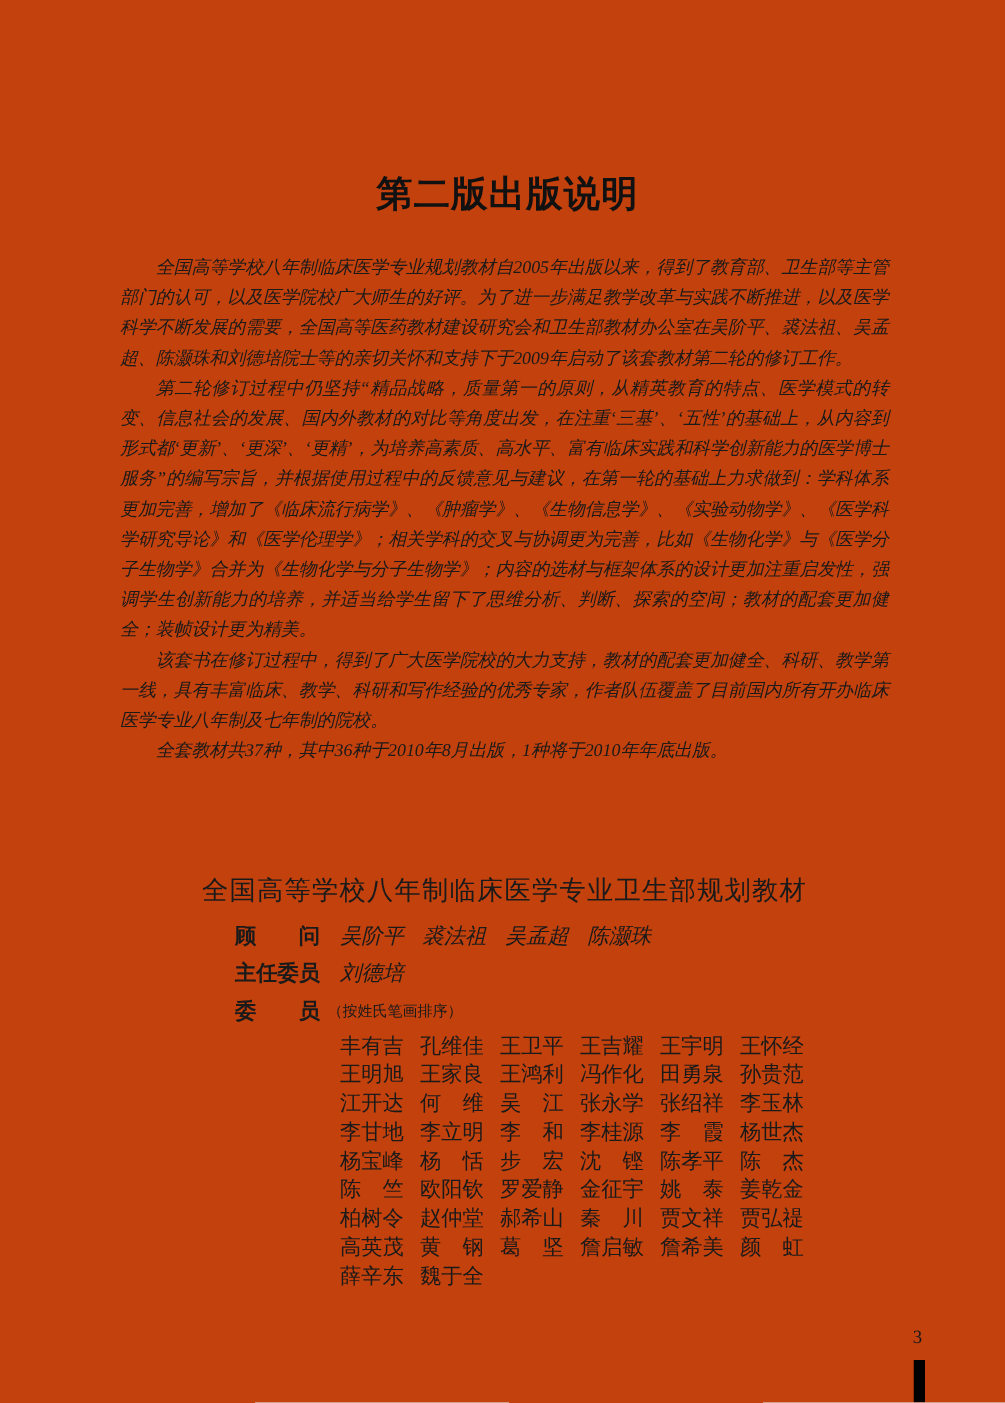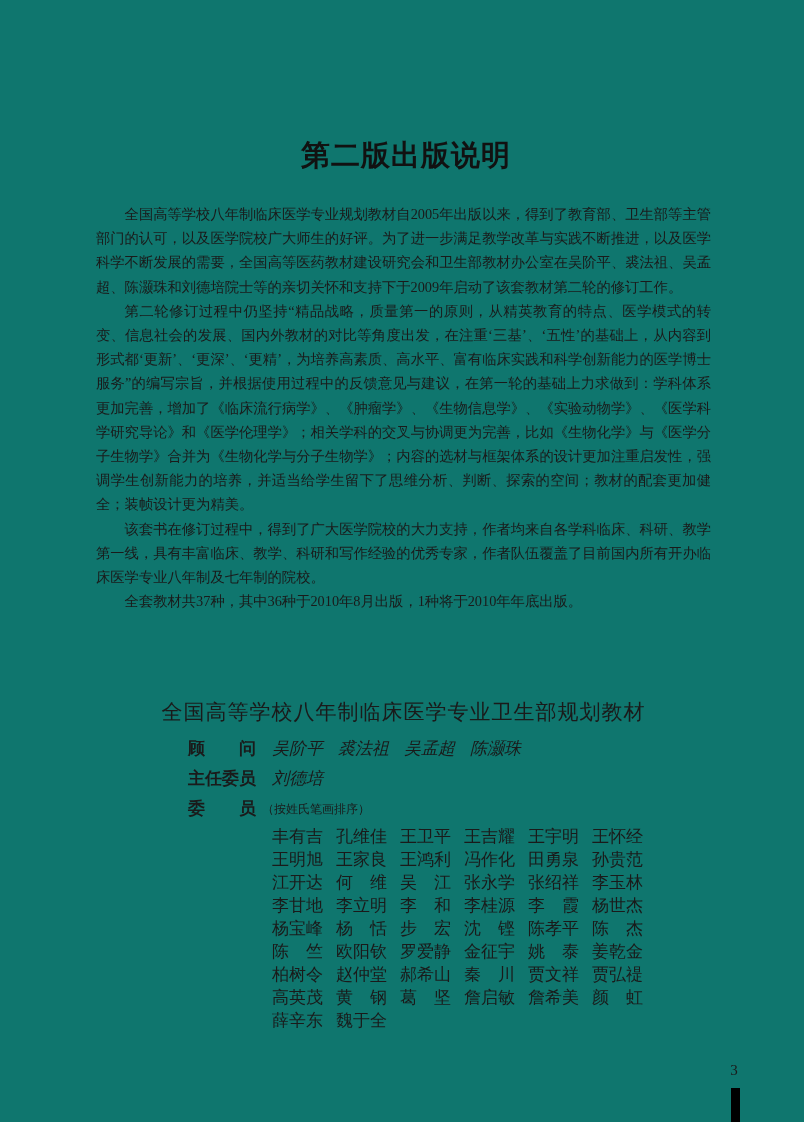--- a/index.html
+++ b/index.html
@@ -1,21 +1,21 @@
 <!DOCTYPE html>
 <html><head>
 <meta charset="utf-8">
 <style>
   html, body { margin: 0; padding: 0; background: #e8e8e8; }
   .page {
     position: relative;
     width: 804px;
     height: 1122px;
     margin: 0 auto;
-    background: #0f766e;
+    background: #c2410c;
     color: #1a1a1a;
     font-family: "Liberation Serif", serif;
     overflow: hidden;
   }
   .doc-title {
     position: absolute;
     top: 136px;
     left: 96px;
     width: 620px;
     margin: 0;
@@ -28,20 +28,21 @@
   }
   .body-text {
     position: absolute;
     top: 202px;
     left: 96px;
     width: 615px;
     font-size: 14.3px;
     line-height: 24.2px;
     text-align: justify;
     text-justify: inter-ideograph;
+    font-style: italic;
   }
   .body-text p { margin: 0; text-indent: 2em; }
 
   .committee {
     position: absolute;
     top: 696px;
     left: 96px;
     width: 615px;
   }
   .committee-title {
@@ -96,21 +97,21 @@
 </head>
 <body>
 
 <div class="page">
 
   <h1 class="doc-title">第二版出版说明</h1>
 
   <div class="body-text">
     <p>全国高等学校八年制临床医学专业规划教材自2005年出版以来，得到了教育部、卫生部等主管部门的认可，以及医学院校广大师生的好评。为了进一步满足教学改革与实践不断推进，以及医学科学不断发展的需要，全国高等医药教材建设研究会和卫生部教材办公室在吴阶平、裘法祖、吴孟超、陈灏珠和刘德培院士等的亲切关怀和支持下于2009年启动了该套教材第二轮的修订工作。</p>
     <p>第二轮修订过程中仍坚持“精品战略，质量第一的原则，从精英教育的特点、医学模式的转变、信息社会的发展、国内外教材的对比等角度出发，在注重‘三基’、‘五性’的基础上，从内容到形式都‘更新’、‘更深’、‘更精’，为培养高素质、高水平、富有临床实践和科学创新能力的医学博士服务”的编写宗旨，并根据使用过程中的反馈意见与建议，在第一轮的基础上力求做到：学科体系更加完善，增加了《临床流行病学》、《肿瘤学》、《生物信息学》、《实验动物学》、《医学科学研究导论》和《医学伦理学》；相关学科的交叉与协调更为完善，比如《生物化学》与《医学分子生物学》合并为《生物化学与分子生物学》；内容的选材与框架体系的设计更加注重启发性，强调学生创新能力的培养，并适当给学生留下了思维分析、判断、探索的空间；教材的配套更加健全；装帧设计更为精美。</p>
-    <p>该套书在修订过程中，得到了广大医学院校的大力支持，作者均来自各学科临床、科研、教学第一线，具有丰富临床、教学、科研和写作经验的优秀专家，作者队伍覆盖了目前国内所有开办临床医学专业八年制及七年制的院校。</p>
+    <p>该套书在修订过程中，得到了广大医学院校的大力支持，教材的配套更加健全、科研、教学第一线，具有丰富临床、教学、科研和写作经验的优秀专家，作者队伍覆盖了目前国内所有开办临床医学专业八年制及七年制的院校。</p>
     <p>全套教材共37种，其中36种于2010年8月出版，1种将于2010年年底出版。</p>
   </div>
 
   <div class="committee">
     <h2 class="committee-title">
       <div>全国高等学校八年制临床医学专业卫生部规划教材</div>
     </h2>
 
     <div class="roster">
       <div class="roster-row">

